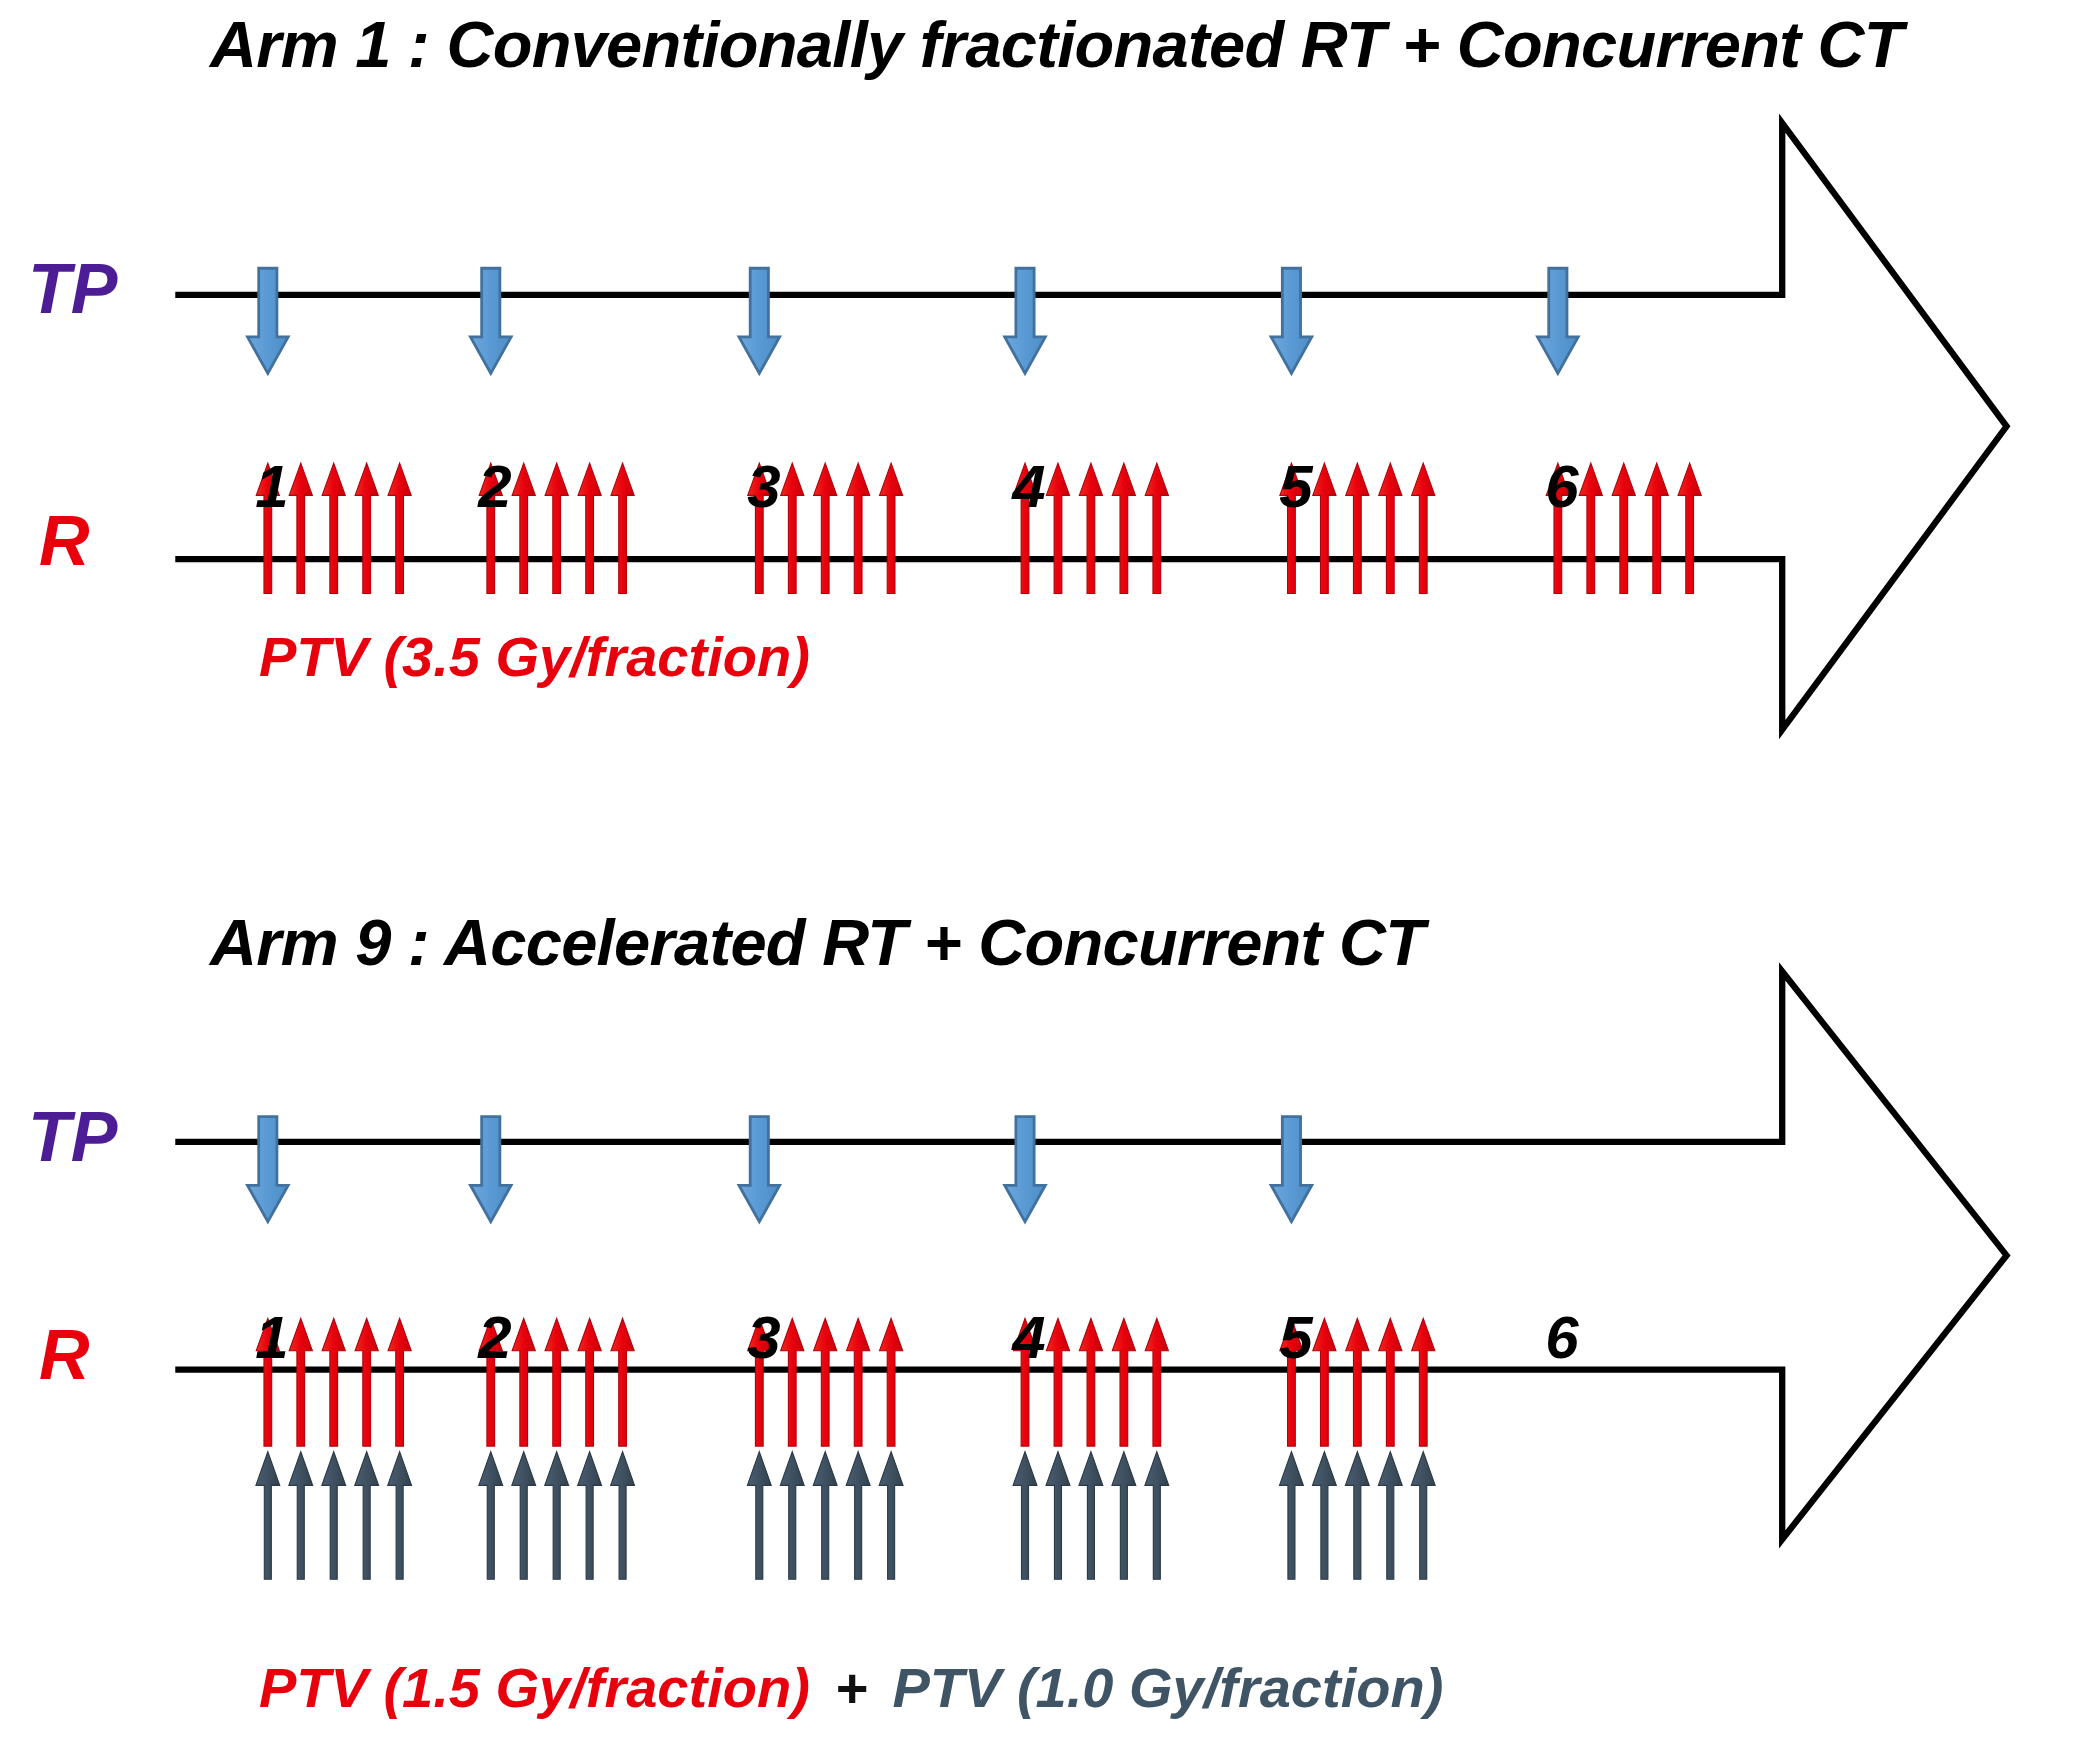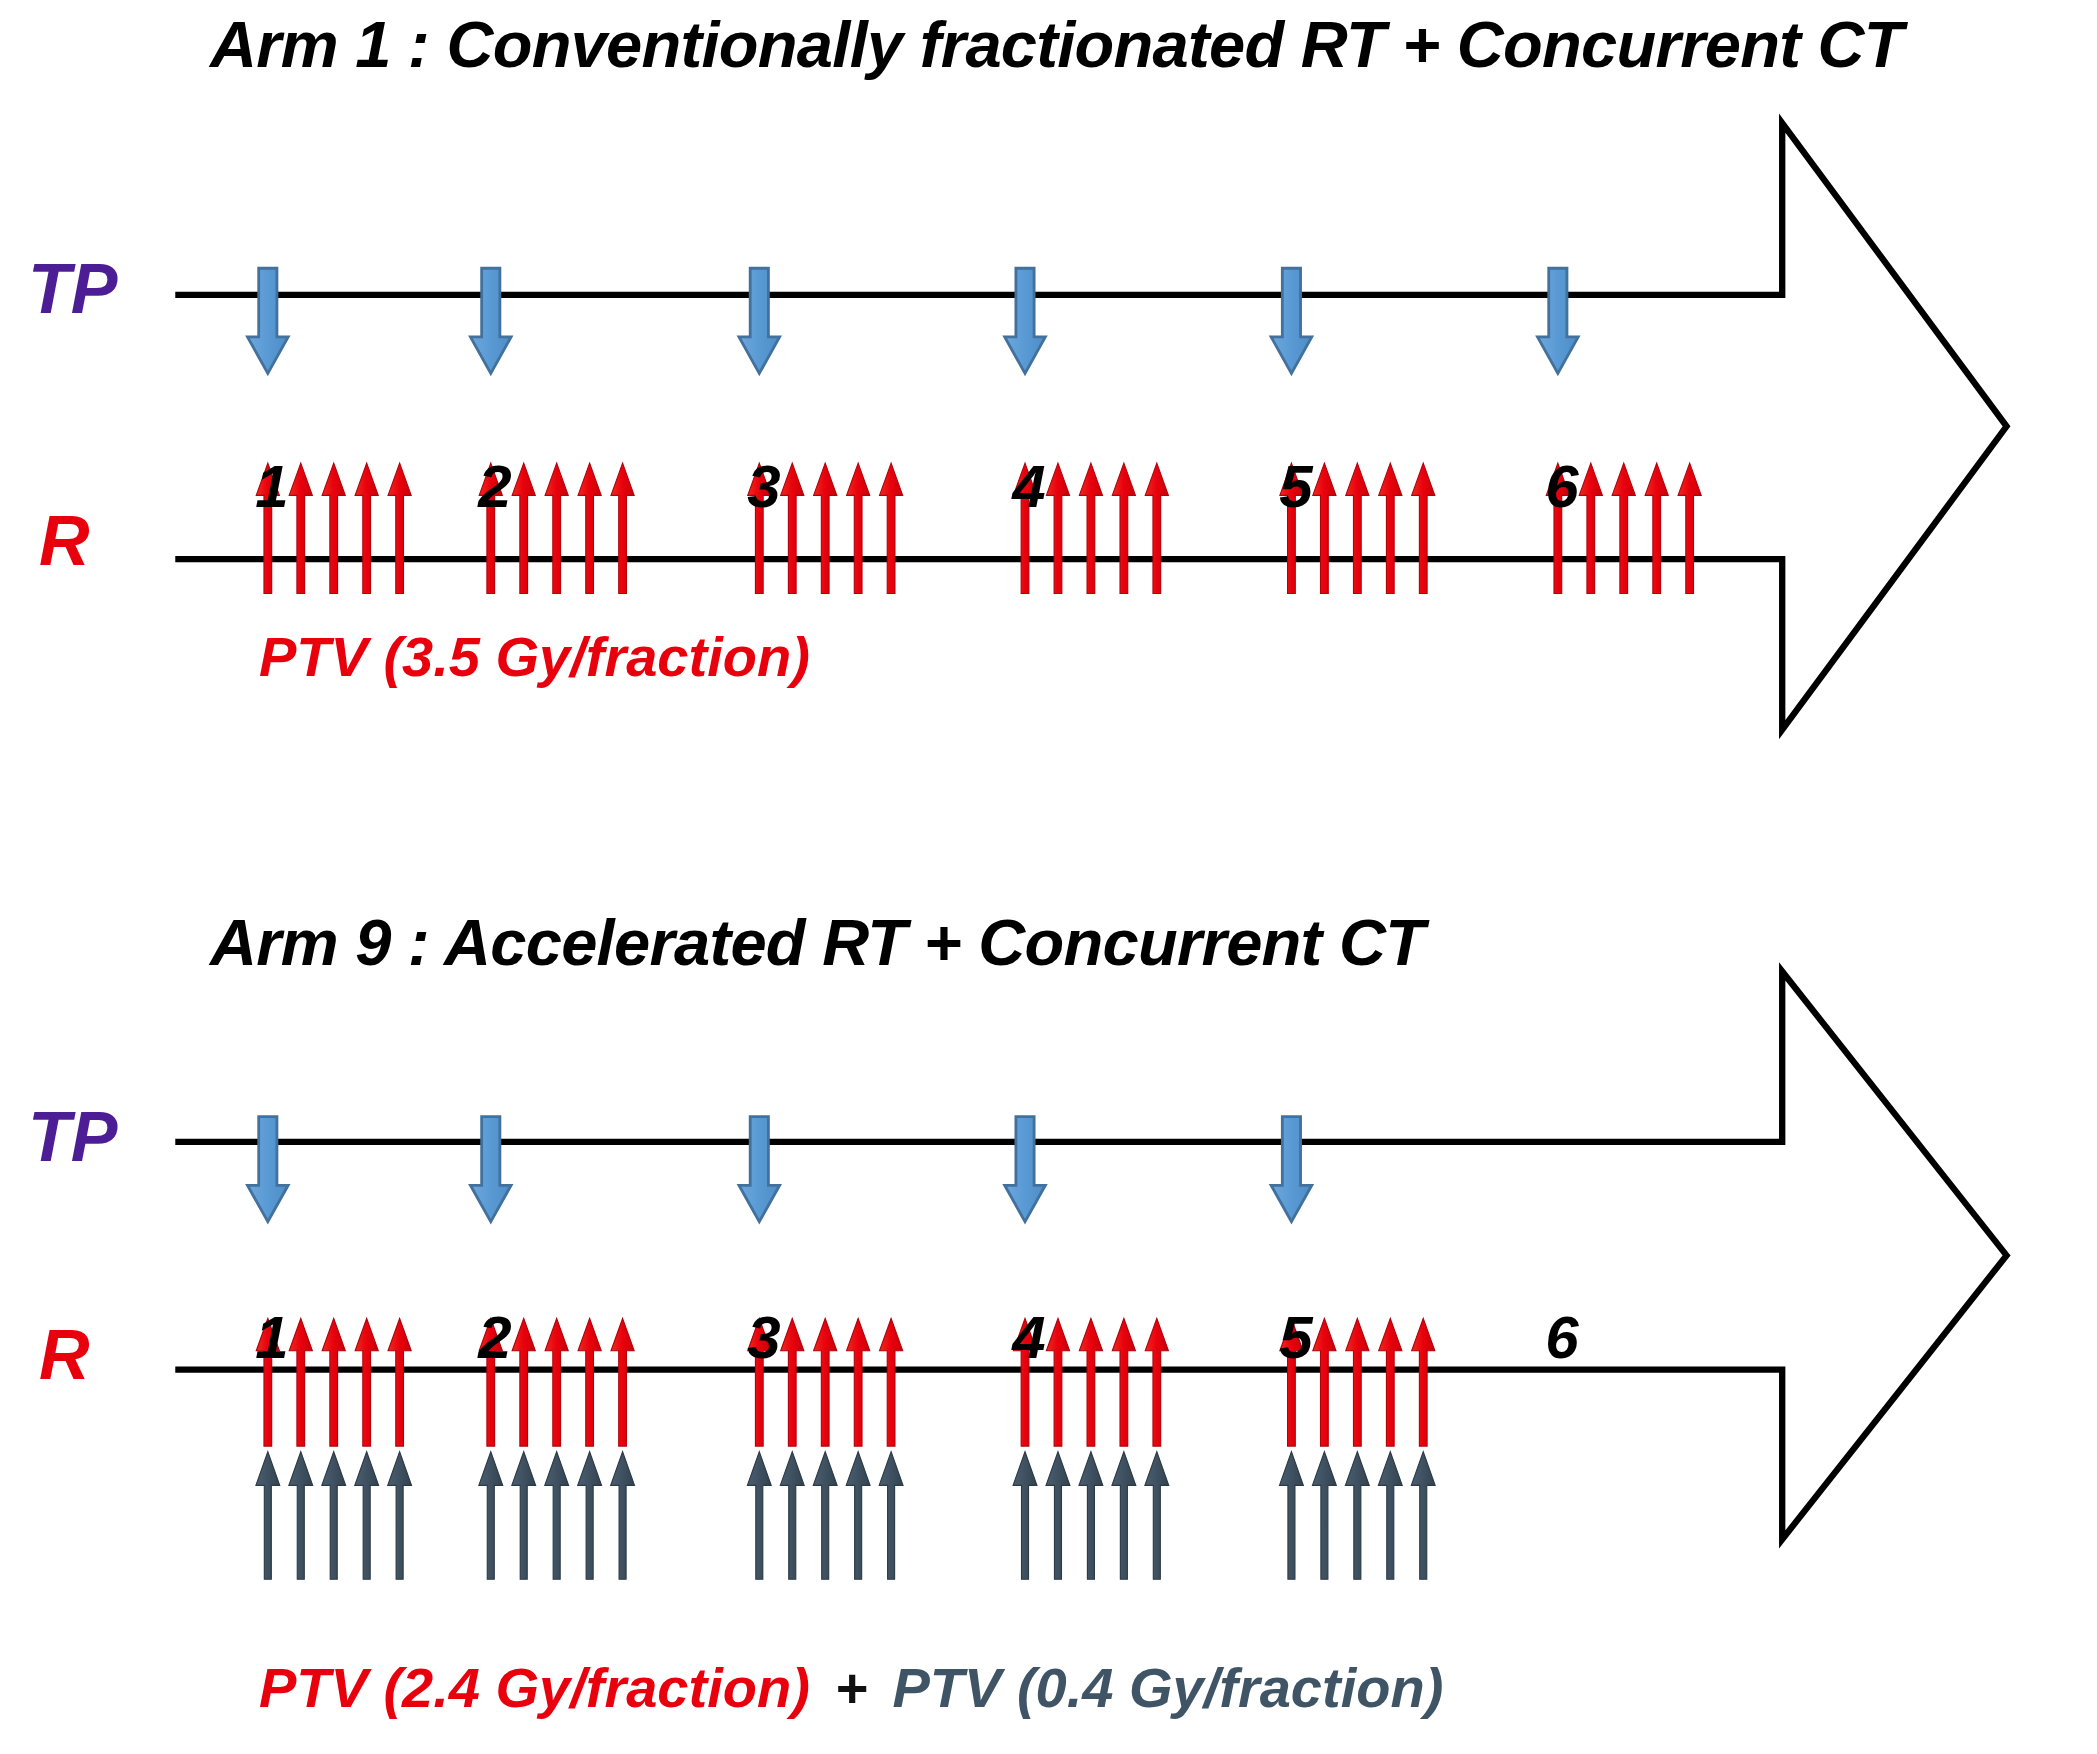--- a/index.html
+++ b/index.html
@@ -35,23 +35,23 @@
   <div class="side-label r-label" id="r1">R</div>
 
   <div class="ptv-caption ptv-red" id="cap1">PTV (3.5 Gy/fraction)</div>
 
   <div class="arm-title" id="arm2-title">Arm 9 : Accelerated RT + Concurrent CT</div>
 
   <div class="side-label tp-label" id="tp2">TP</div>
   <div class="side-label r-label" id="r2">R</div>
 
   <div class="ptv-caption" id="cap2row">
-    <span class="ptv-red">PTV (2.4 Gy/fraction)</span>
+    <span class="ptv-red">PTV (1.5 Gy/fraction)</span>
     <span class="ptv-plus">+</span>
-    <span class="ptv-gray">PTV (0.4 Gy/fraction)</span>
+    <span class="ptv-gray">PTV (1.0 Gy/fraction)</span>
   </div>
 
   <svg class="overlay" viewBox="0 0 2991 2502">
     <defs>
       <linearGradient id="blueGrad" x1="0" y1="0" x2="1" y2="0">
         <stop offset="0%" stop-color="#6ea7dc"></stop>
         <stop offset="45%" stop-color="#5b9bd5"></stop>
         <stop offset="100%" stop-color="#4e8dc6"></stop>
       </linearGradient>
       <linearGradient id="redGrad" x1="0" y1="0" x2="1" y2="0">

